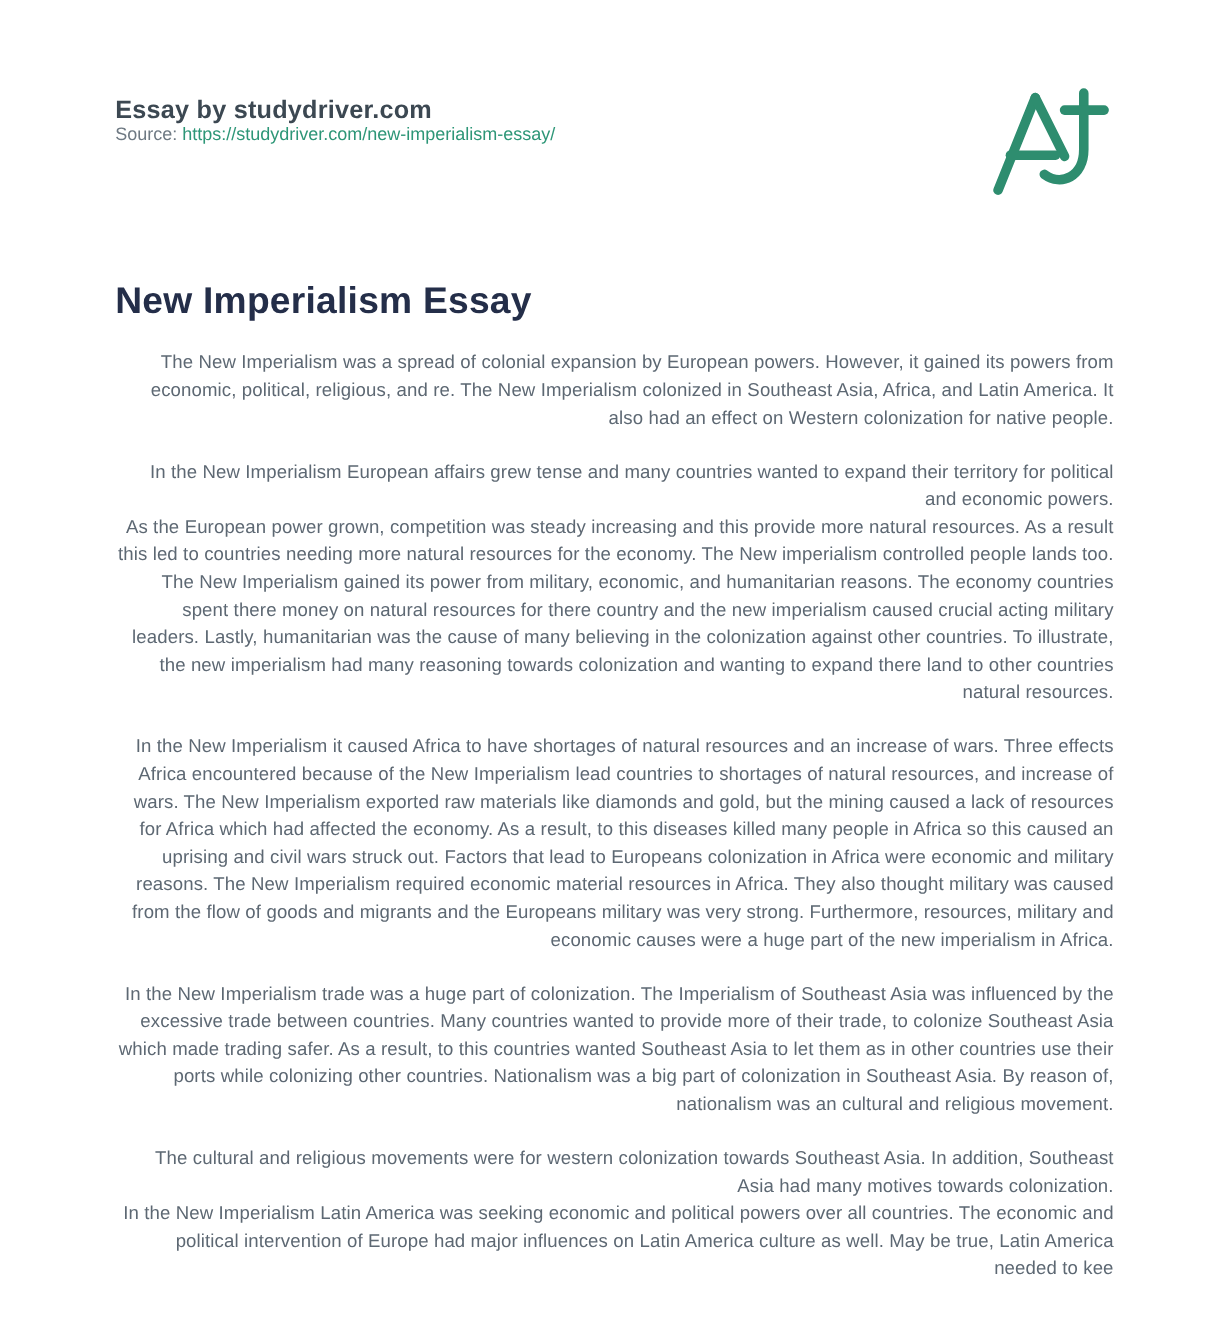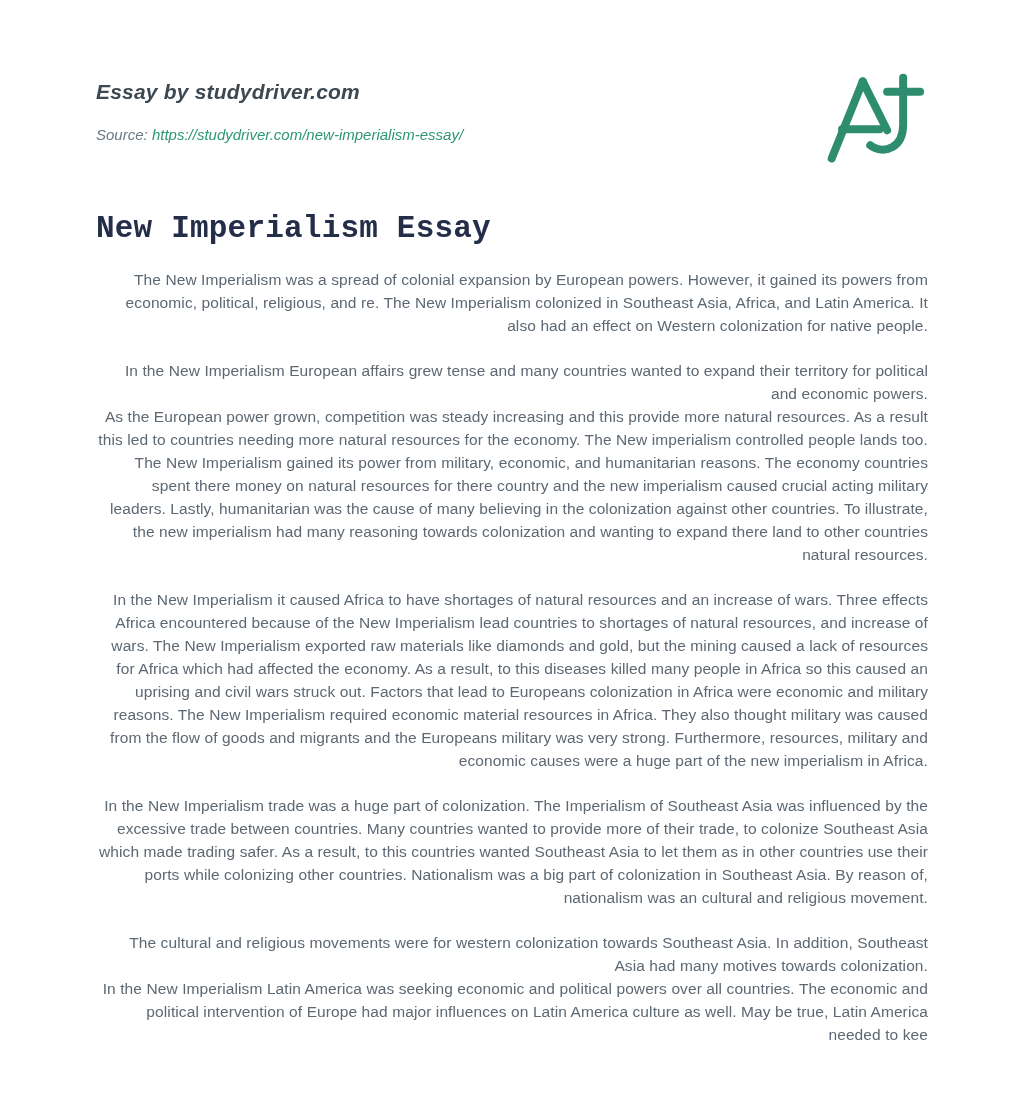--- a/index.html
+++ b/index.html
@@ -8,46 +8,45 @@
     width: 1024px;
     height: 1114px;
     overflow: hidden;
     position: relative;
     font-family: "Liberation Sans", "DejaVu Sans", sans-serif;
   }
   .page {
     padding: 80px 96px 0 96px;
     position: relative;
   }
-  .header { position: relative; font-style: italic; }
+  .header { position: relative; }
   .byline {
     font-size: 21px;
     font-weight: 700;
     color: #3c4852;
     letter-spacing: 0.2px;
   }
   .source-line {
-    margin-top: 22px;
     font-size: 15px;
     color: #6e7983;
   }
   .source-url {
     color: #2d9677;
     text-decoration: none;
   }
   .logo {
     position: absolute;
     top: -8px;
     right: 0;
     width: 108px;
     height: 94px;
   }
   .title {
-    margin-top: 68px;
-    font-family: Liberation Mono, monospace;
+    margin-top: 112px;
+    font-family: Liberation Sans, sans-serif;
     font-size: 31px;
     font-weight: 700;
     color: #242e49;
     letter-spacing: 0.2px;
   }
   .essay { margin-top: 22px; }
   .essay p {
     font-size: 15.5px;
     line-height: 23px;
     color: #5d6873;

